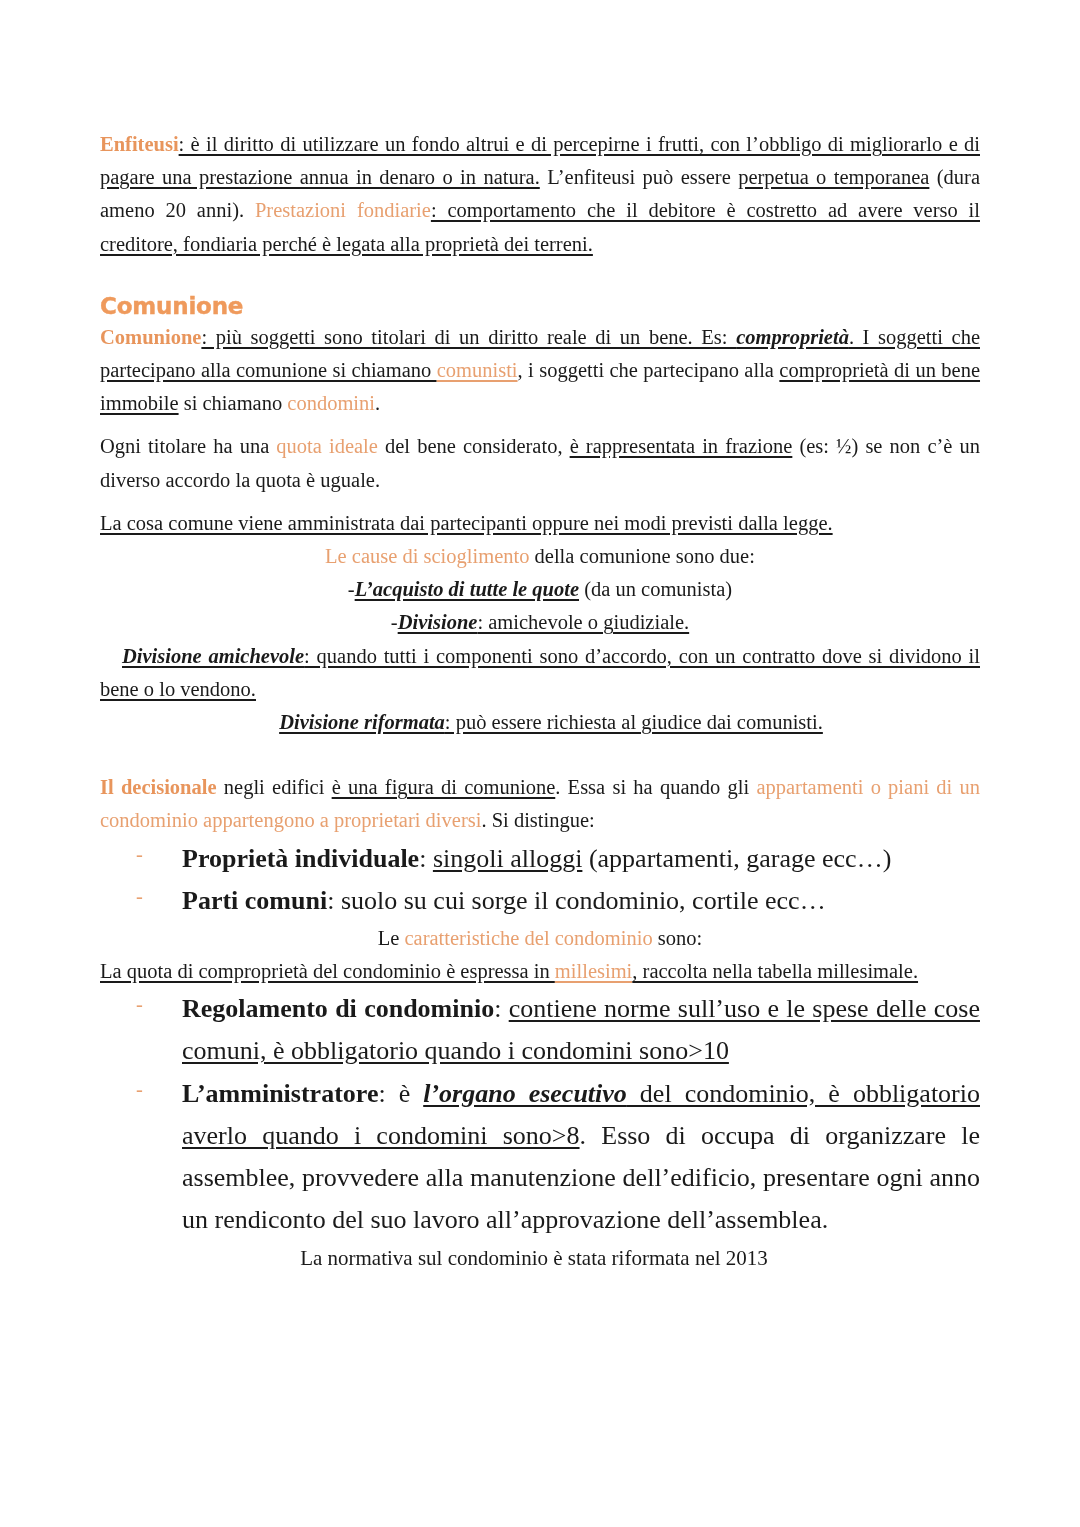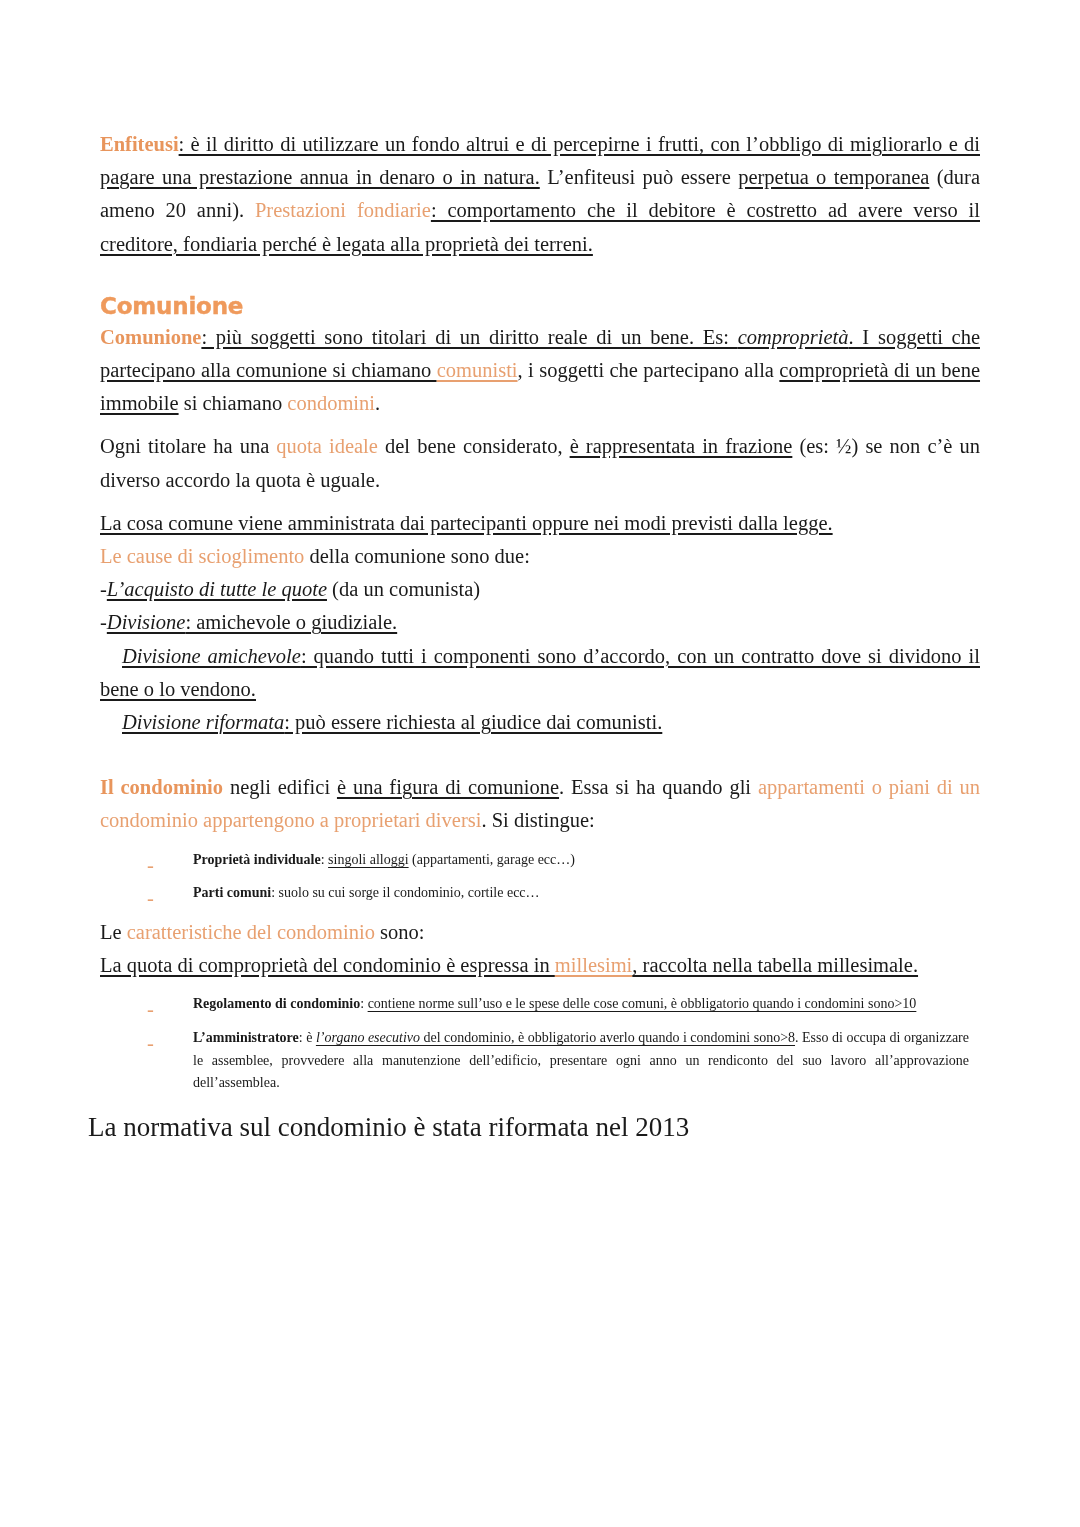--- a/index.html
+++ b/index.html
@@ -21,61 +21,61 @@
     background: #ffffff;
     border-radius: 25px;
   }
   .para {
     font-size: 20.5px;
     line-height: 1.62;
     text-align: justify;
     margin: 0 0 0 0;
     hyphens: none;
   }
-  .para.nj { text-align: left; }
+  .para.nj { text-align: center; }
   .spacer-lg { height: 32px; }
   .spacer-sm { height: 10px; }
   .orange { color: #e8a070; }
   .orange-strong { color: #e8955c; }
   .u { text-decoration: underline; text-decoration-color: #1a1a1a; text-underline-offset: 2.5px; }
   .u-orange { text-decoration: underline; text-decoration-color: #e8a070; text-underline-offset: 2.5px; }
-  .it { font-style: italic; }
+  .it { font-style: italic; font-weight: bold; }
   .b { font-weight: bold; }
   h2.heading {
     font-family: "DejaVu Sans", sans-serif;
     font-size: 23px;
     font-weight: bold;
     color: #ef9a5c;
     margin: 0 0 2px 0;
     letter-spacing: -0.2px;
     -webkit-text-stroke: 0.4px #ef9a5c;
   }
   ul.dash-list {
     list-style: none;
     margin: 0;
     padding: 0 0 0 36px;
   }
   ul.dash-list > li {
     position: relative;
-    font-size: 14px;
+    font-size: 26px;
     line-height: 1.62;
     text-align: justify;
     padding-left: 46px;
-    margin: 11px;
+    margin: 0;
   }
   ul.dash-list > li::before {
     content: "-";
     position: absolute;
     left: 0;
     top: 0;
     color: #e8a070;
     font-size: 20.5px;
   }
   .last-line {
-    font-size: 27px;
+    font-size: 21px;
     line-height: 1.62;
     padding-left: -6px;
     margin-left: -12px;
   }
   .indent-sm { padding-left: 22px; display: inline-block; }
 </style>
 </head>
 <body>
 
 <div class="page">
@@ -121,21 +121,21 @@
   </p>
 
   <p class="para nj">
     <span class="indent-sm"></span><span class="it u">Divisione riformata</span><span class="u">: può essere richiesta al giudice dai comunisti.</span>
   </p>
 
   <div class="spacer-lg"></div>
 
 
   <p class="para">
-    <span class="orange-strong b">Il condominio</span><span> negli edifici </span><span class="u">è una figura di comunione</span><span>. Essa si ha quando gli </span><span class="orange">appartamenti o piani di un condominio appartengono a proprietari diversi</span><span>. Si distingue:</span>
+    <span class="orange-strong b">Il decisionale</span><span> negli edifici </span><span class="u">è una figura di comunione</span><span>. Essa si ha quando gli </span><span class="orange">appartamenti o piani di un condominio appartengono a proprietari diversi</span><span>. Si distingue:</span>
   </p>
 
   <ul class="dash-list">
     <li>
       <span class="b">Proprietà individuale</span><span>: </span><span class="u">singoli alloggi</span><span> (appartamenti, garage ecc…)</span>
     </li>
     <li>
       <span class="b">Parti comuni</span><span>: </span><span class="u"></span><span>suolo su cui sorge il condominio, cortile ecc…</span>
     </li>
   </ul>

